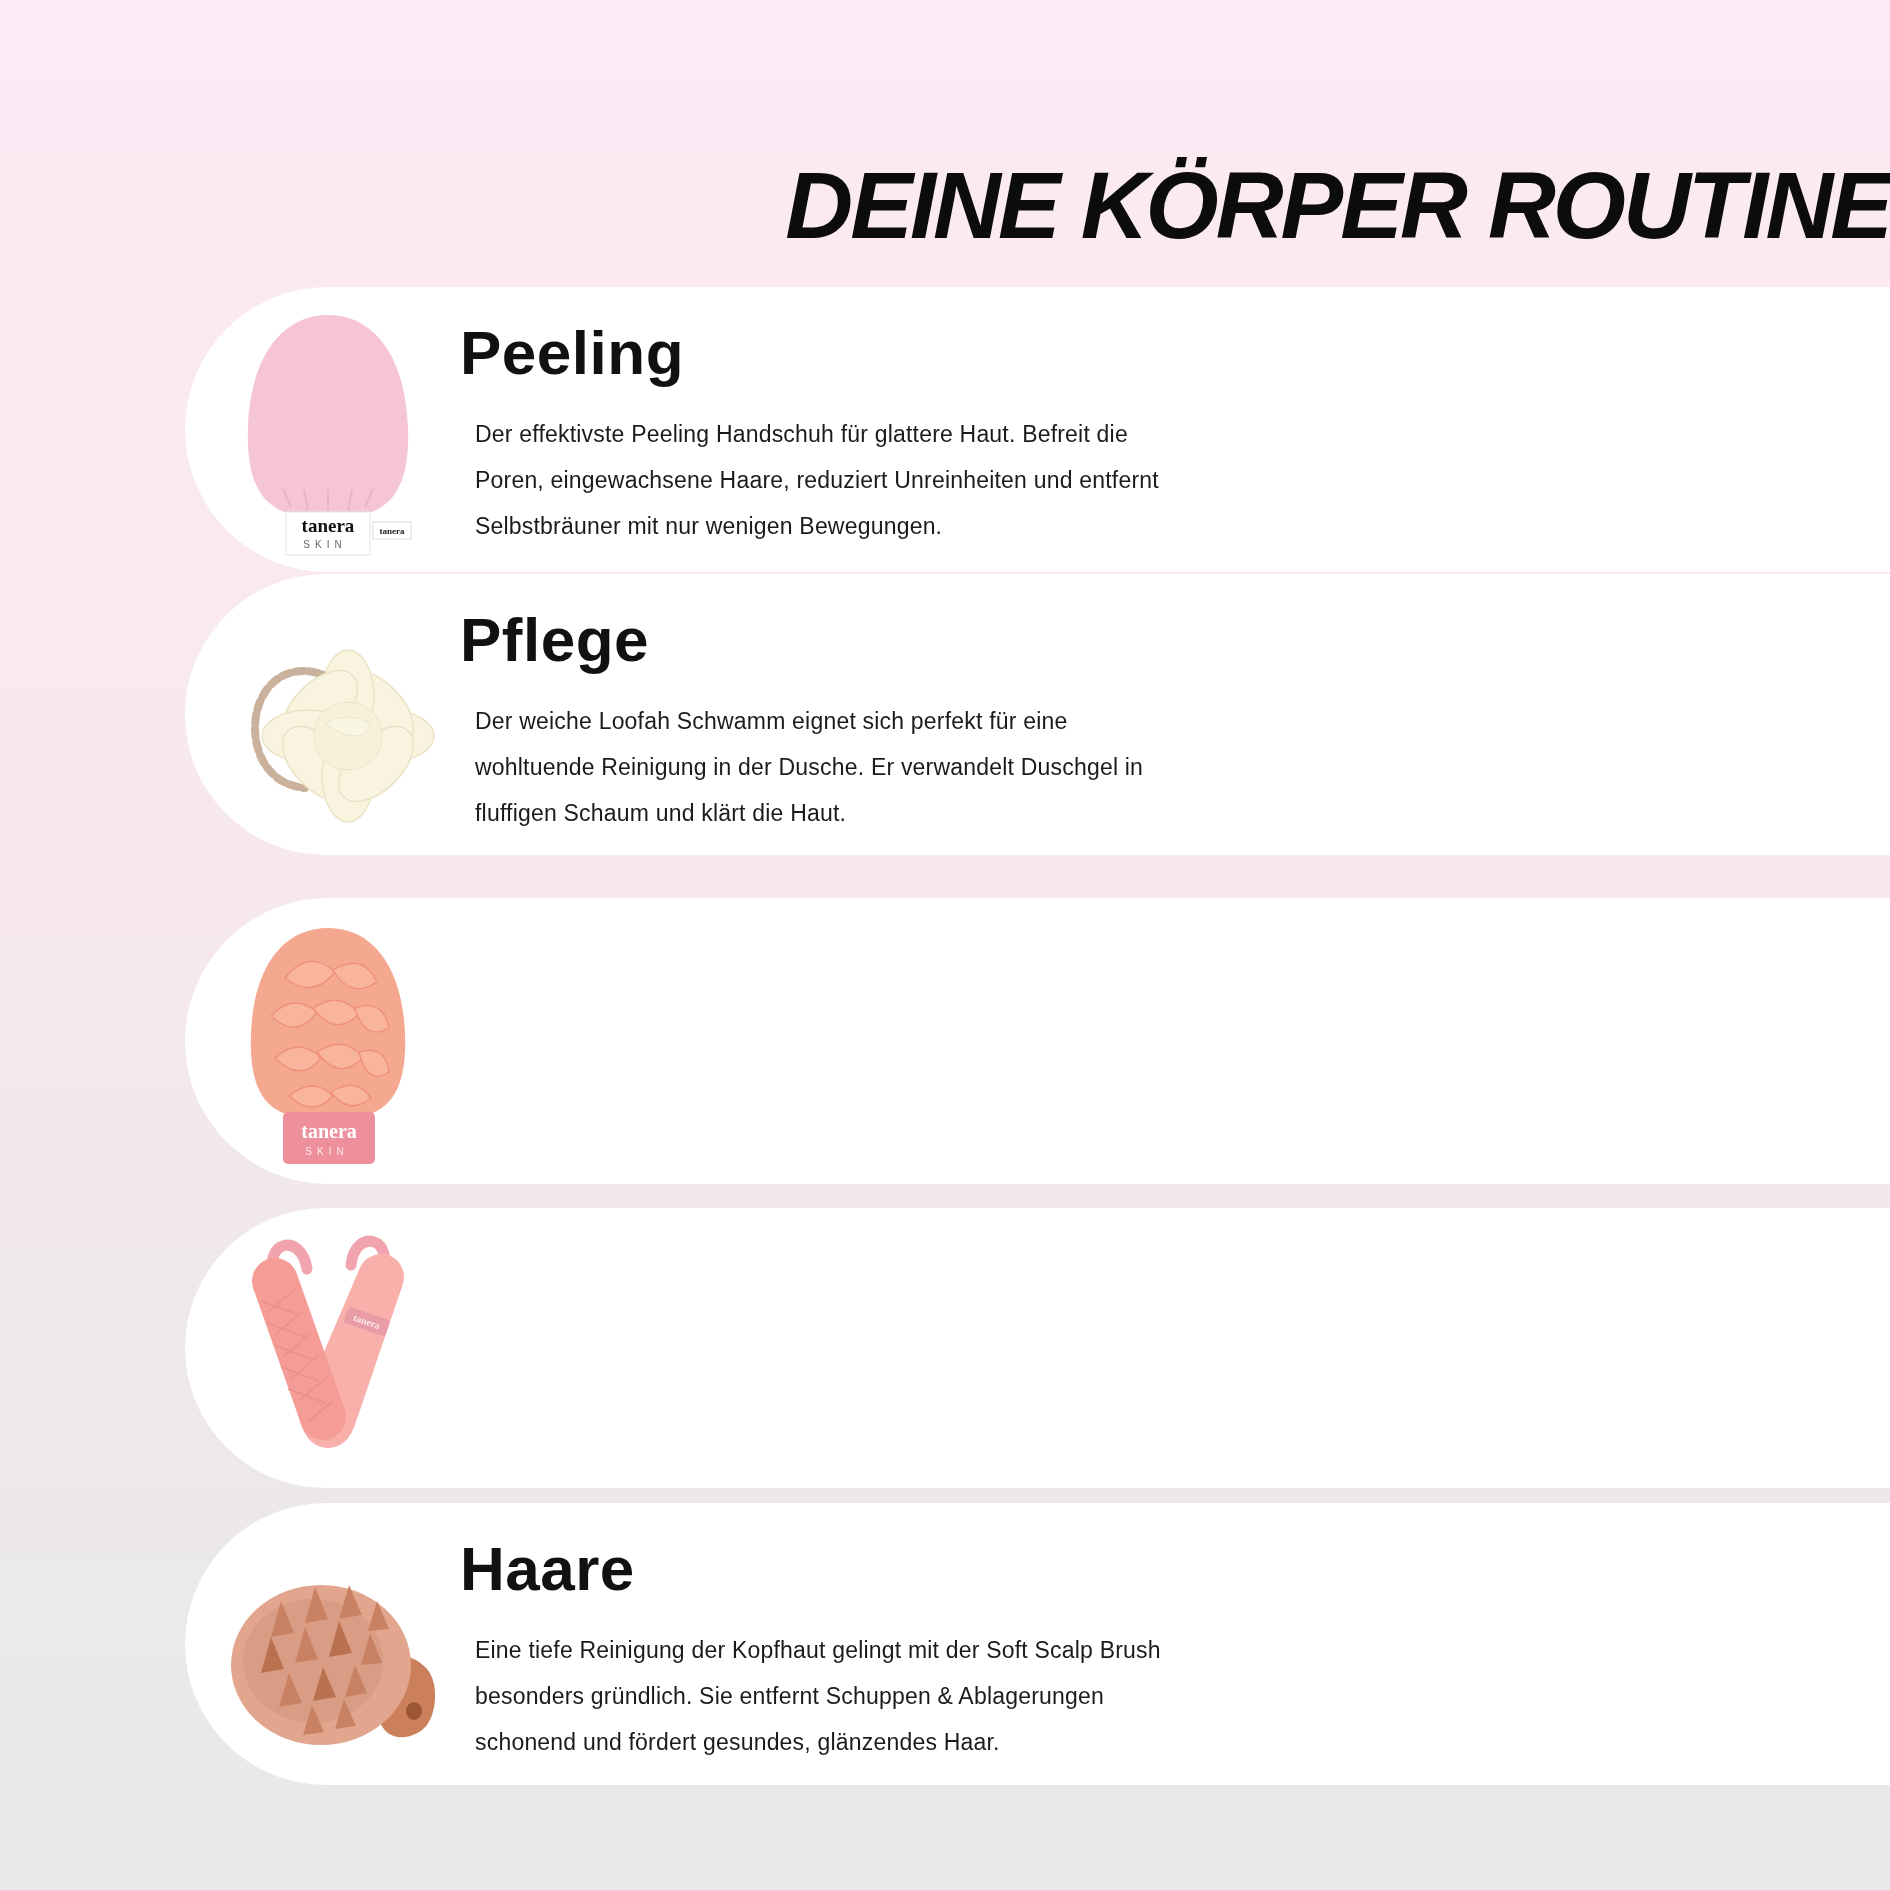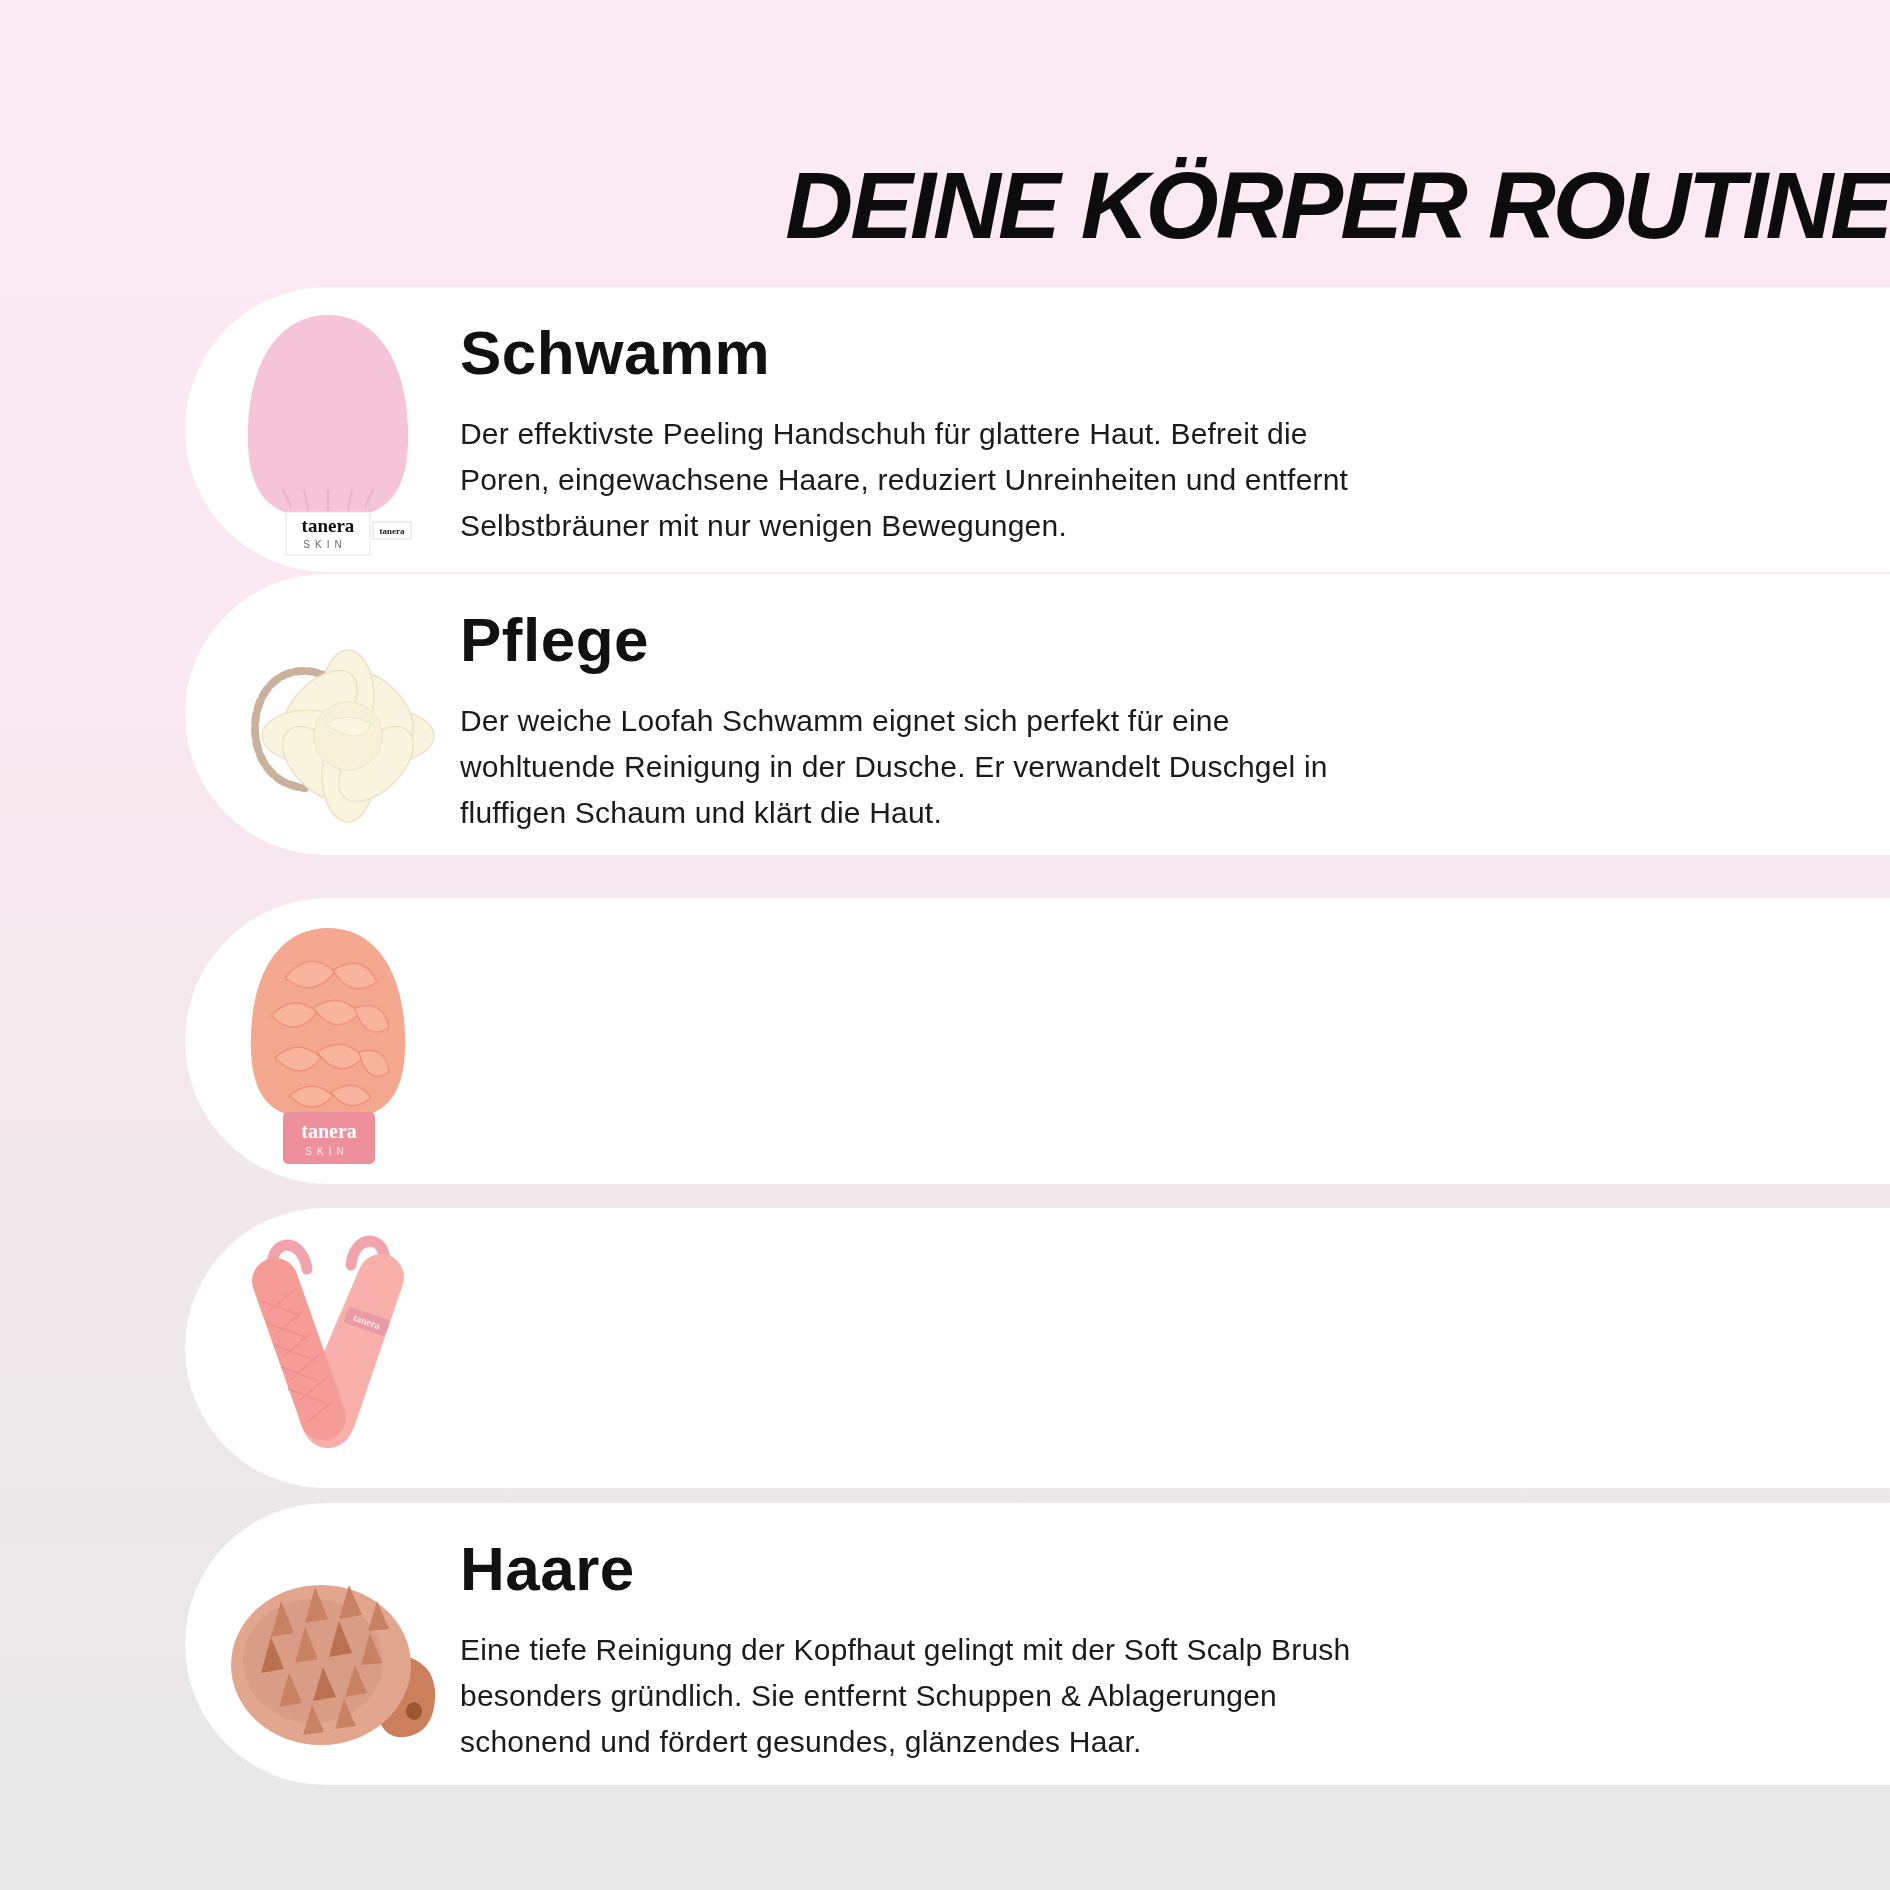--- a/index.html
+++ b/index.html
@@ -28,21 +28,21 @@
   }
   .product svg{width:100%;height:100%;display:block;}
   .card-text{
     position:absolute;left:275px;right:40px;top:0;padding-top:32px;
   }
   .card-text h2{
     margin:0 0 24px 0;font-size:62px;font-weight:700;color:#111111;
     letter-spacing:0.5px;line-height:1.1;
   }
   .card-text p{
-    margin:0;font-size:30px;line-height:46px;color:#1b1b1b;
+    margin:15px;font-size:23px;line-height:46px;color:#1b1b1b;
     white-space:pre-line;letter-spacing:0.2px;
   }
   .serif{font-family:"Liberation Serif","DejaVu Serif",serif;}
 </style>
 </head>
 <body>
 
 <h1 class="page-title">DEINE KÖRPER ROUTINE</h1>
 
 <section class="card c1">
@@ -51,21 +51,21 @@
       <path d="M115 14 C165 14 193 62 195 126 C197 178 183 203 156 212 L74 212 C47 203 33 178 35 126 C37 62 65 14 115 14 Z" fill="#f5c5d7"></path>
       <path d="M78 206 L70 188 M95 209 L91 188 M115 210 L115 188 M135 209 L139 188 M152 206 L160 188" stroke="#eab3c9" stroke-width="2" fill="none"></path>
       <rect x="73" y="211" width="84" height="43" fill="#ffffff" stroke="#e3e3e3"></rect>
       <text class="serif" x="115" y="231" font-size="19" font-weight="bold" text-anchor="middle" fill="#111">tanera</text>
       <text x="112" y="247" font-size="10" letter-spacing="5" text-anchor="middle" fill="#666">SKIN</text>
       <rect x="160" y="221" width="38" height="17" fill="#ffffff" stroke="#dddddd"></rect>
       <text class="serif" x="179" y="233" font-size="9" font-weight="bold" text-anchor="middle" fill="#222">tanera</text>
     </svg>
   </div>
   <div class="card-text">
-    <h2>Schwamm</h2>
+    <h2>Peeling</h2>
     <p>Der effektivste Peeling Handschuh für glattere Haut. Befreit die
 Poren, eingewachsene Haare, reduziert Unreinheiten und entfernt
 Selbstbräuner mit nur wenigen Bewegungen.</p>
   </div>
 </section>
 
 <section class="card c2">
   <div class="product">
     <svg viewBox="0 0 230 258">
       <path d="M118 92 C68 68 36 110 43 154 C48 184 68 200 92 202" fill="none" stroke="#c9b19c" stroke-width="8" stroke-linecap="round" stroke-dasharray="9 5"></path>

